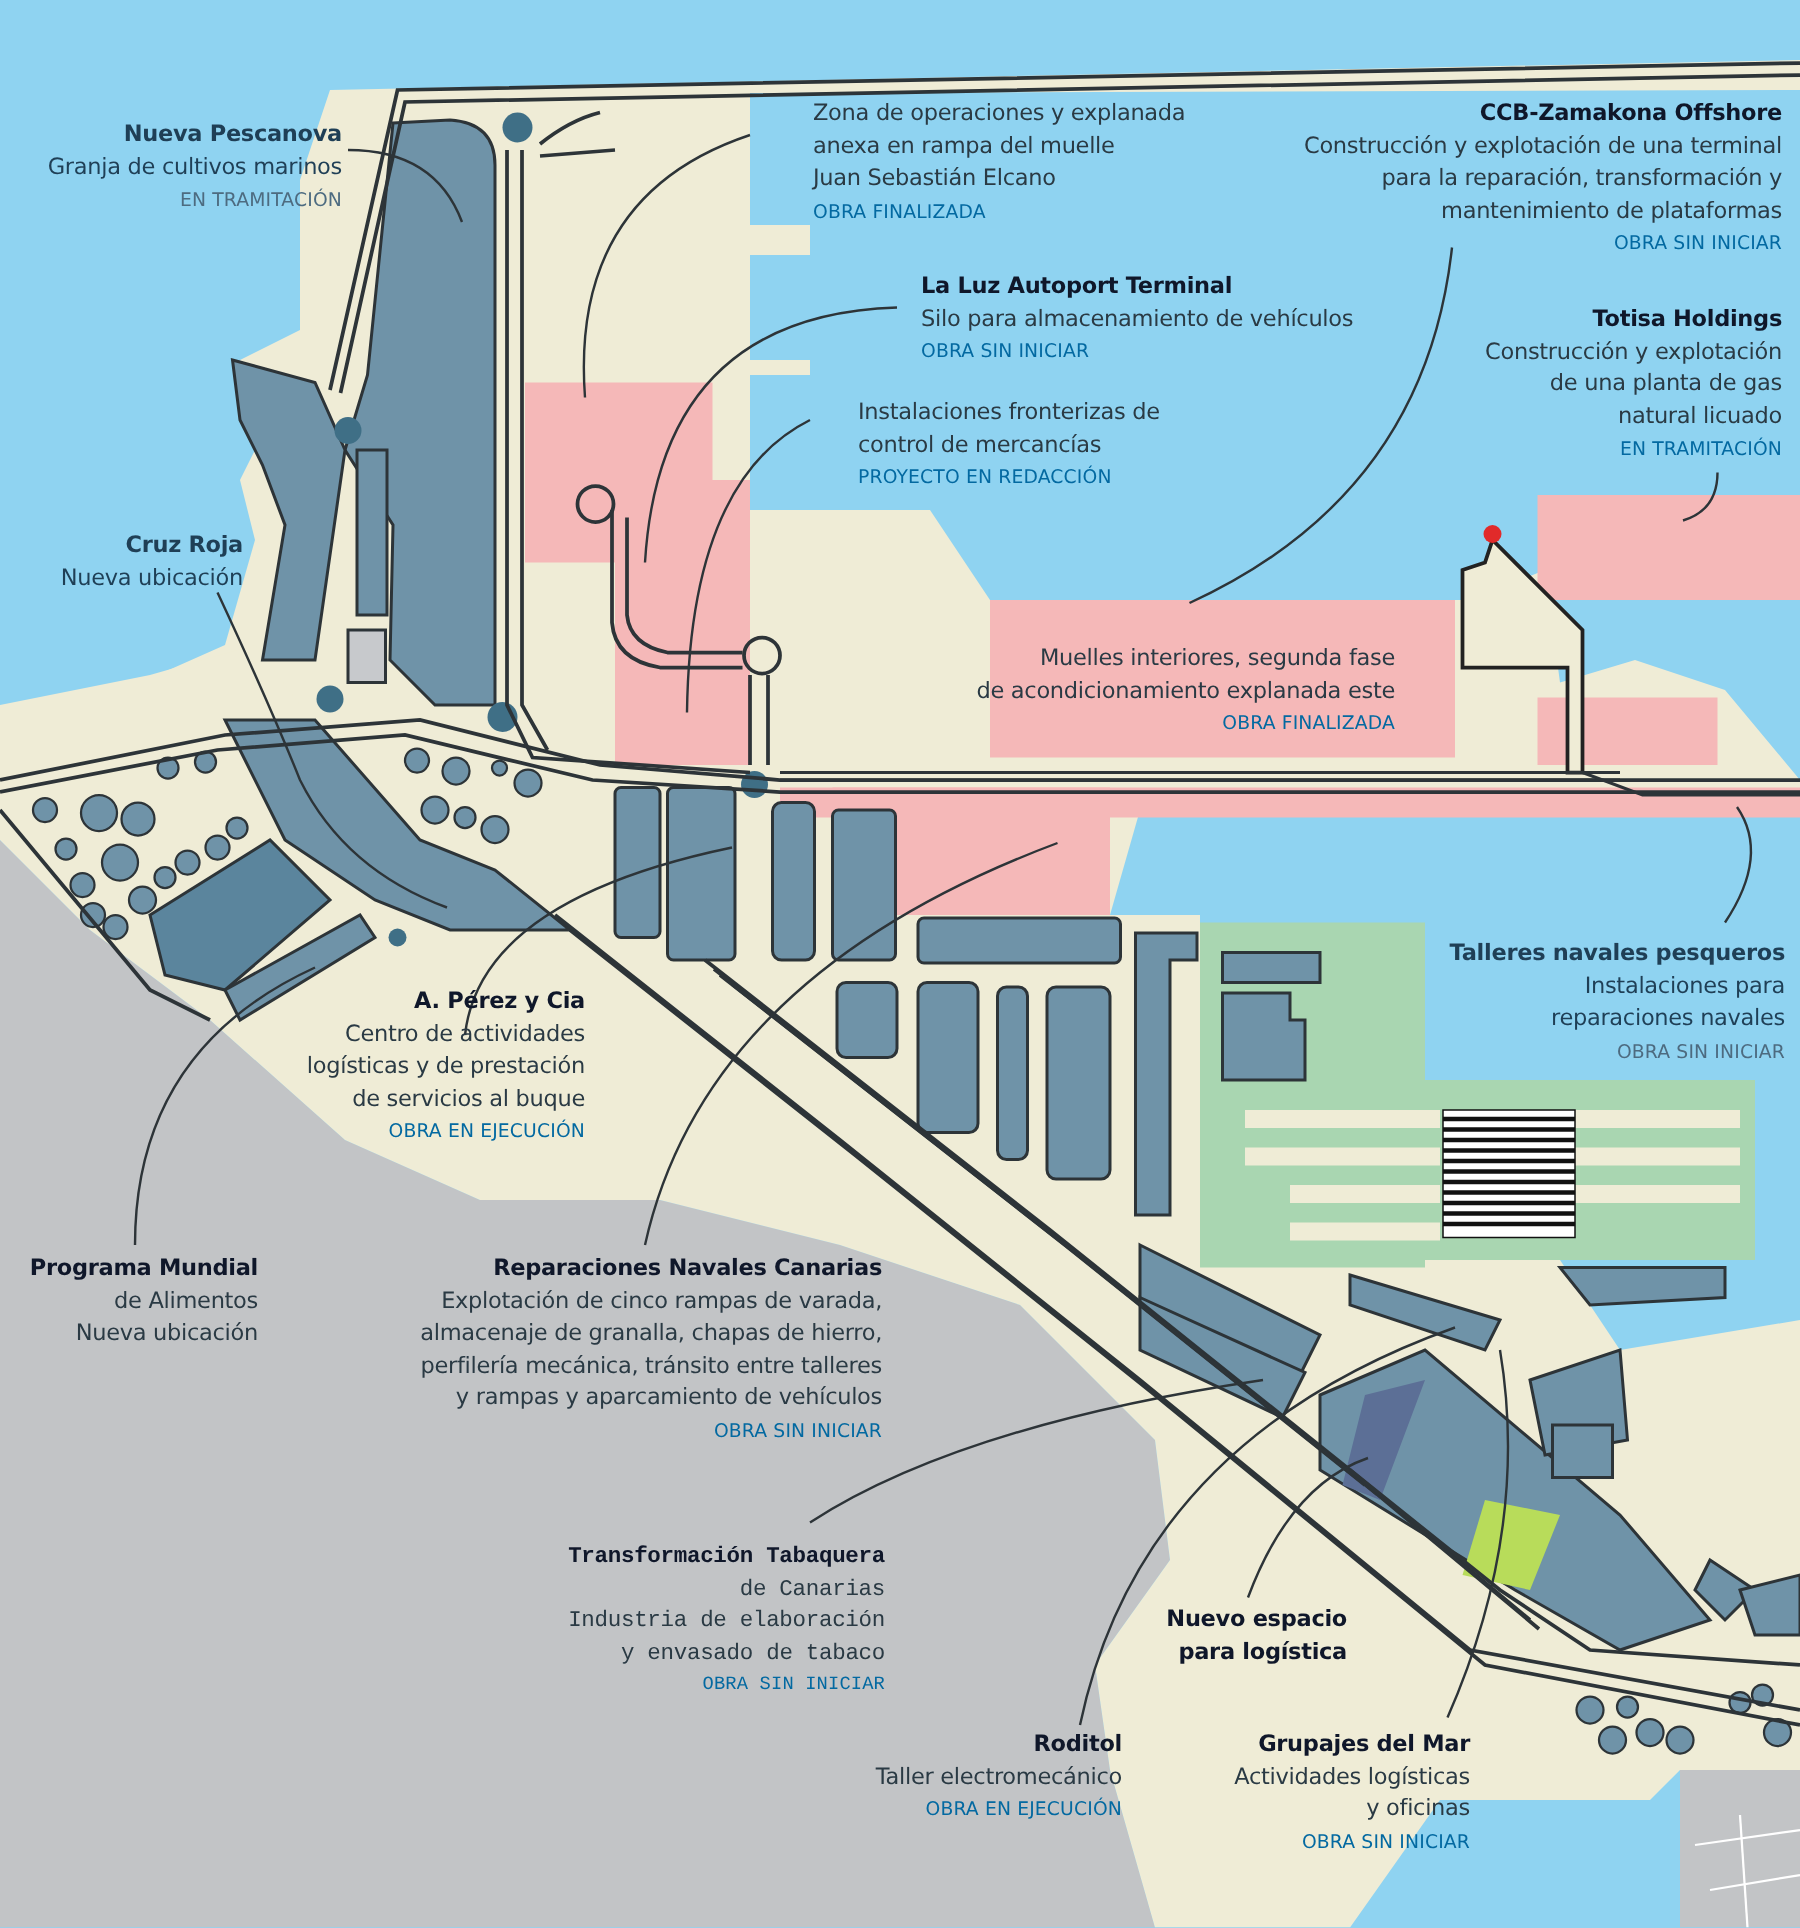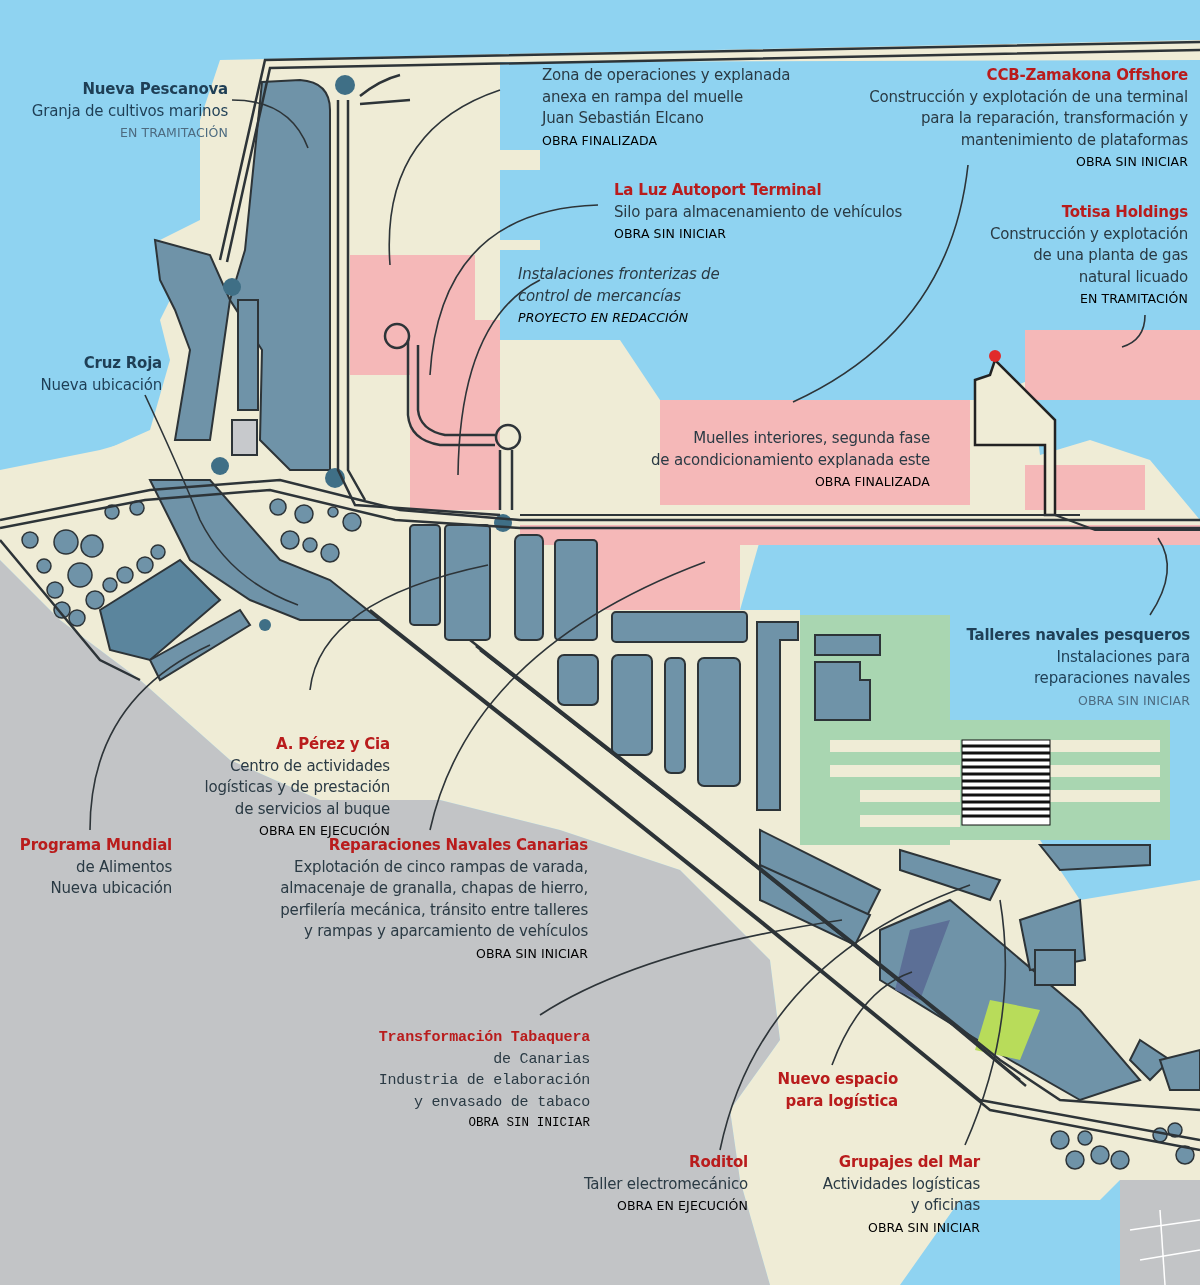--- a/index.html
+++ b/index.html
@@ -1,22 +1,22 @@
 <!DOCTYPE html>
 <html><head>
 <meta charset="utf-8">
 <style>
   html,body{margin:0;padding:0;}
   body{width:1200px;height:1285px;overflow:hidden;background:#8fd3f1;font-family:"Liberation Sans",sans-serif;}
   #map{position:absolute;left:0;top:0;width:1200px;height:1285px;}
   .label{position:absolute;font-family:"DejaVu Sans","Liberation Sans",sans-serif;font-size:15px;line-height:21.5px;color:#2a3a44;letter-spacing:-0.2px;}
   .label.right{text-align:right;}
   .label .title{font-weight:bold;display:block;}
-  .label .status{display:block;font-size:12.5px;line-height:21px;letter-spacing:0.1px;color:#000000;text-transform:uppercase;}
-  .label.dark .title{color:#b91c1c;}
+  .label .status{display:block;font-size:12.5px;line-height:21px;letter-spacing:0.1px;color:#0369a1;text-transform:uppercase;}
+  .label.dark .title{color:#0f172a;}
   .label.blue{color:#1f3f56;}
   .label.blue .status{color:#4d6b80;}
   .line{display:block;white-space:nowrap;}
 </style>
 </head>
 <body>
 
 <svg id="map" viewBox="0 0 1200 1285" xmlns="http://www.w3.org/2000/svg">
 
   <rect x="0" y="0" width="1200" height="1285" fill="#8fd3f1"></rect>
@@ -235,21 +235,21 @@
 </div>
 
 <div class="label right dark" style="left:940px;top:202px;width:248px;">
   <span class="title">Totisa Holdings</span>
   <span class="line">Construcción y explotación</span>
   <span class="line">de una planta de gas</span>
   <span class="line">natural licuado</span>
   <span class="status">EN TRAMITACIÓN</span>
 </div>
 
-<div class="label dark" style="left:518px;top:264px;width:260px;font-style:italic;">
+<div class="label dark" style="left:572px;top:264px;width:260px;">
   <span class="line">Instalaciones fronterizas de</span>
   <span class="line">control de mercancías</span>
   <span class="status">PROYECTO EN REDACCIÓN</span>
 </div>
 
 <div class="label right blue" style="left:0px;top:353px;width:162px;">
   <span class="title">Cruz Roja</span>
   <span class="line">Nueva ubicación</span>
 </div>
 
@@ -259,21 +259,21 @@
   <span class="status">OBRA FINALIZADA</span>
 </div>
 
 <div class="label right blue" style="left:940px;top:625px;width:250px;">
   <span class="title">Talleres navales pesqueros</span>
   <span class="line">Instalaciones para</span>
   <span class="line">reparaciones navales</span>
   <span class="status">OBRA SIN INICIAR</span>
 </div>
 
-<div class="label right dark" style="left:160px;top:734px;width:230px;">
+<div class="label right dark" style="left:160px;top:657px;width:230px;">
   <span class="title">A. Pérez y Cia</span>
   <span class="line">Centro de actividades</span>
   <span class="line">logísticas y de prestación</span>
   <span class="line">de servicios al buque</span>
   <span class="status">OBRA EN EJECUCIÓN</span>
 </div>
 
 <div class="label right dark" style="left:0px;top:835px;width:172px;">
   <span class="title">Programa Mundial</span>
   <span class="line">de Alimentos</span>

